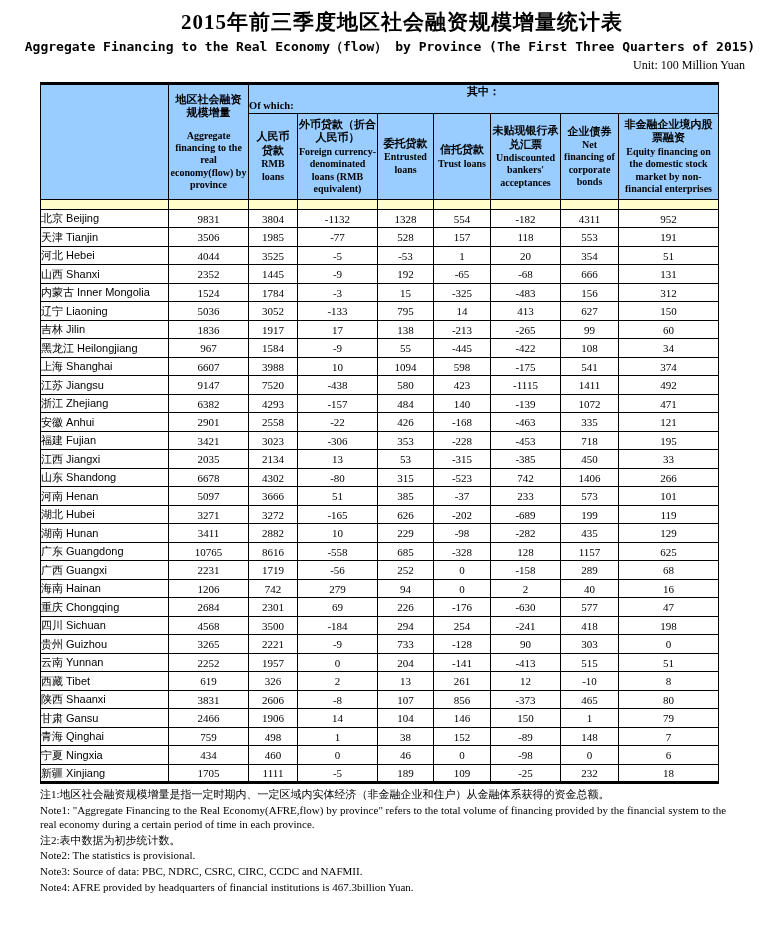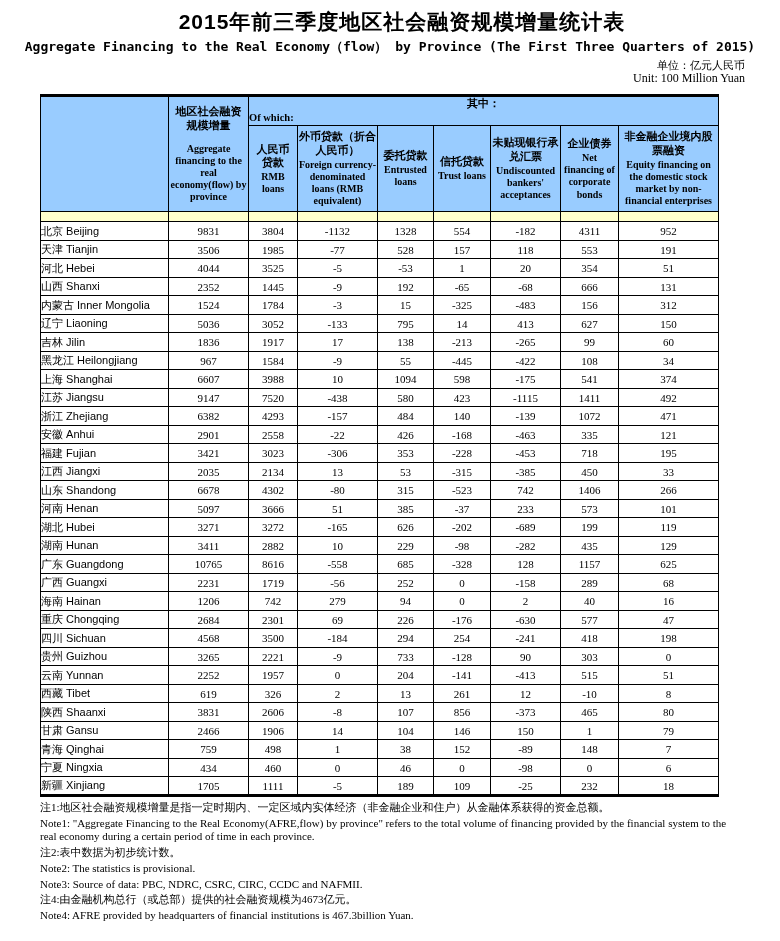--- a/index.html
+++ b/index.html
@@ -9,21 +9,21 @@
     background: #ffffff;
     overflow: hidden;
     font-family: "Liberation Serif", serif;
     color: #000;
   }
   .page { width: 780px; height: 941px; position: relative; }
 
   .title-cn {
     margin: 8px 0 2px 12px;
     text-align: center;
-    font-family: Liberation Sans, sans-serif;
+    font-family: Liberation Serif, serif;
     font-size: 21px;
     font-weight: bold;
     letter-spacing: 1px;
     padding-left: 12px;
   }
   .title-en {
     text-align: center;
     font-family: "DejaVu Sans Mono", monospace;
     font-size: 13px;
     font-weight: bold;
@@ -99,21 +99,20 @@
 </style>
 </head>
 <body>
 
 <div class="page">
 
   <div class="title-cn">2015年前三季度地区社会融资规模增量统计表</div>
   <div class="title-en">Aggregate Financing to the Real Economy（flow） by Province (The First Three Quarters of 2015)</div>
 
   <div class="unit-block">
-    <div class="unit-cn">单位：亿元人民币</div>
     <div class="unit-en">Unit: 100 Million Yuan</div>
   </div>
 
   <table class="afre">
     <colgroup>
       <col style="width:128px">
         <col style="width:80px">
         <col style="width:49px">
       <col style="width:80px">
         <col style="width:56px">
@@ -539,17 +538,16 @@
     </tr>
       </tbody>
   </table>
 
   <div class="notes">
     <div class="note-line">注1:地区社会融资规模增量是指一定时期内、一定区域内实体经济（非金融企业和住户）从金融体系获得的资金总额。</div>
     <div class="note-line">Note1: "Aggregate Financing to the Real Economy(AFRE,flow) by province" refers to the total volume of financing provided by the financial system to the real economy during a certain period of time in each province.</div>
     <div class="note-line">注2:表中数据为初步统计数。</div>
     <div class="note-line">Note2: The statistics is provisional.</div>
     <div class="note-line">Note3: Source of data: PBC, NDRC, CSRC, CIRC, CCDC and NAFMII.</div>
-    <div class="note-line">注4:由金融机构总行（或总部）提供的社会融资规模为4673亿元。</div>
     <div class="note-line">Note4: AFRE provided by headquarters of financial institutions is 467.3billion Yuan.</div>
   </div>
 
 </div>
 
 </body></html>

